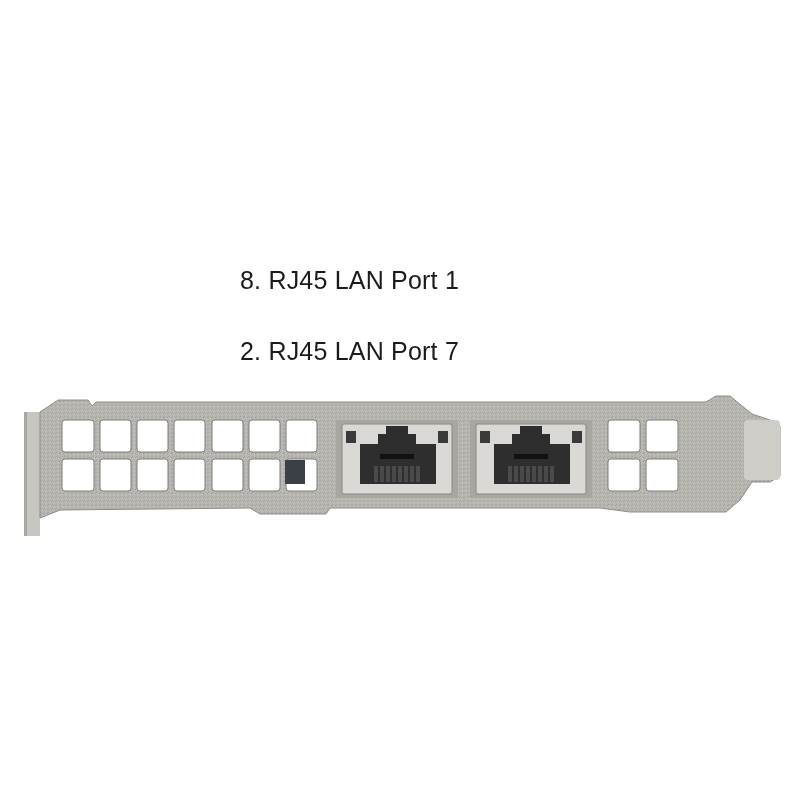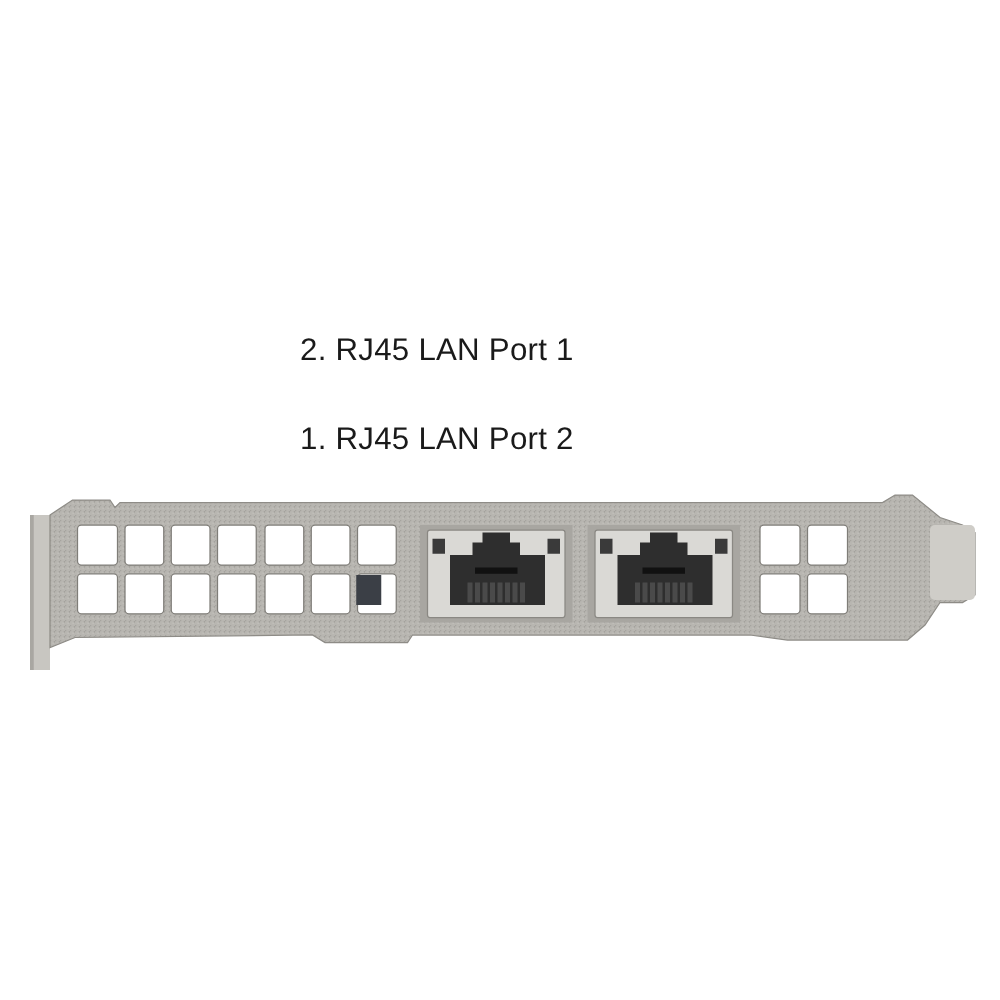--- a/index.html
+++ b/index.html
@@ -5,22 +5,22 @@
   html, body { margin:0; padding:0; background:#ffffff; }
   body { width:800px; height:800px; position:relative; overflow:hidden; font-family:"Liberation Sans", sans-serif; }
   .label { position:absolute; left:240px; font-size:25px; color:#1a1a1a; letter-spacing:0.2px; }
   #l1 { top:266px; }
   #l2 { top:337px; }
   svg { position:absolute; left:0; top:0; }
 </style>
 </head>
 <body>
 
-<div class="label" id="l1">2. RJ45 LAN Port 1</div>
-<div class="label" id="l2">1. RJ45 LAN Port 2</div>
+<div class="label" id="l1">8. RJ45 LAN Port 1</div>
+<div class="label" id="l2">2. RJ45 LAN Port 7</div>
 
 <svg width="800" height="800" viewBox="0 0 800 800">
   <defs>
     <pattern id="grain" width="4" height="4" patternUnits="userSpaceOnUse">
       <rect width="4" height="4" fill="#b8b6b1"></rect>
       <rect x="0" y="0" width="1" height="1" fill="#a6a49f"></rect>
       <rect x="2" y="2" width="1" height="1" fill="#c6c4bf"></rect>
       <rect x="3" y="1" width="1" height="1" fill="#9e9c97"></rect>
     </pattern>
   </defs>

